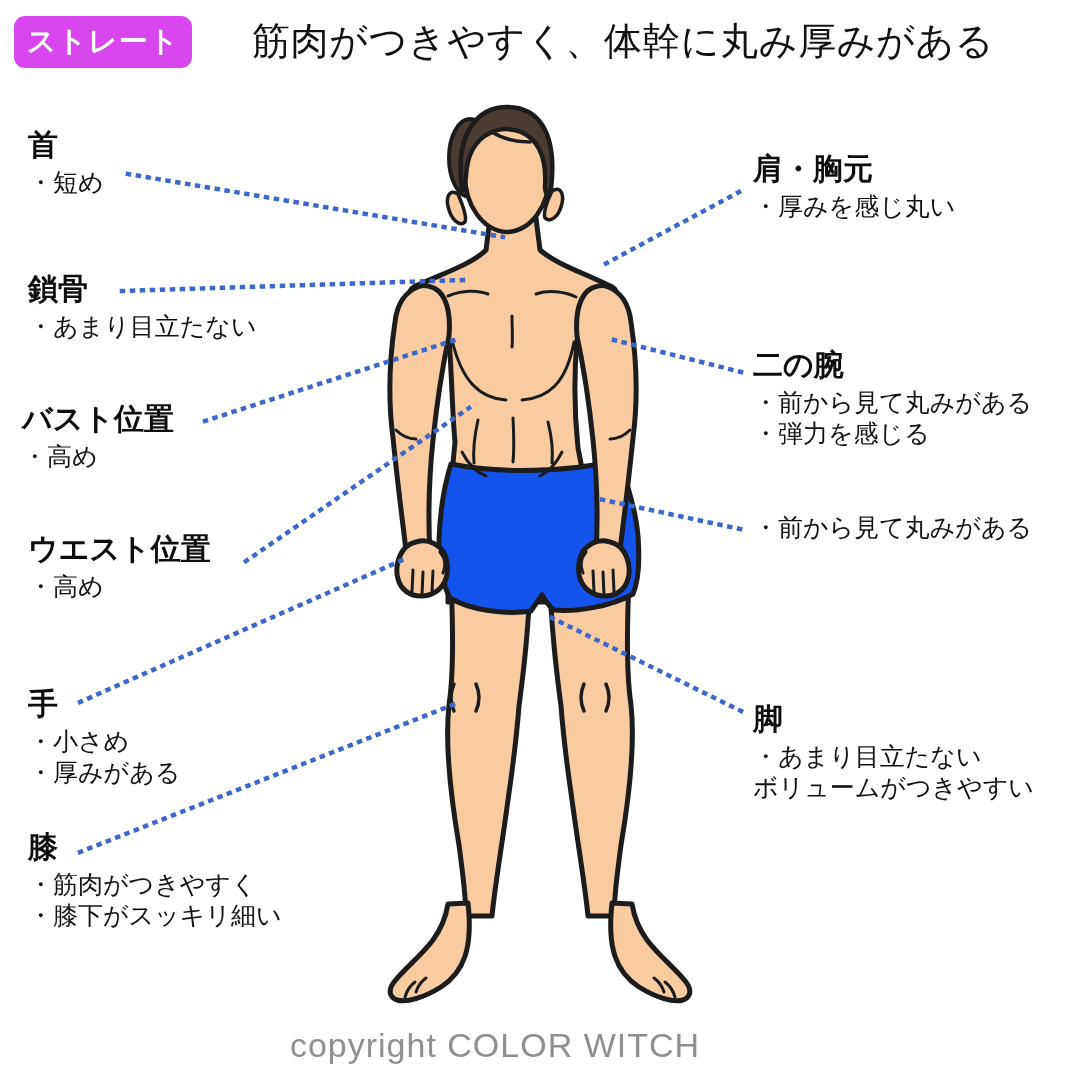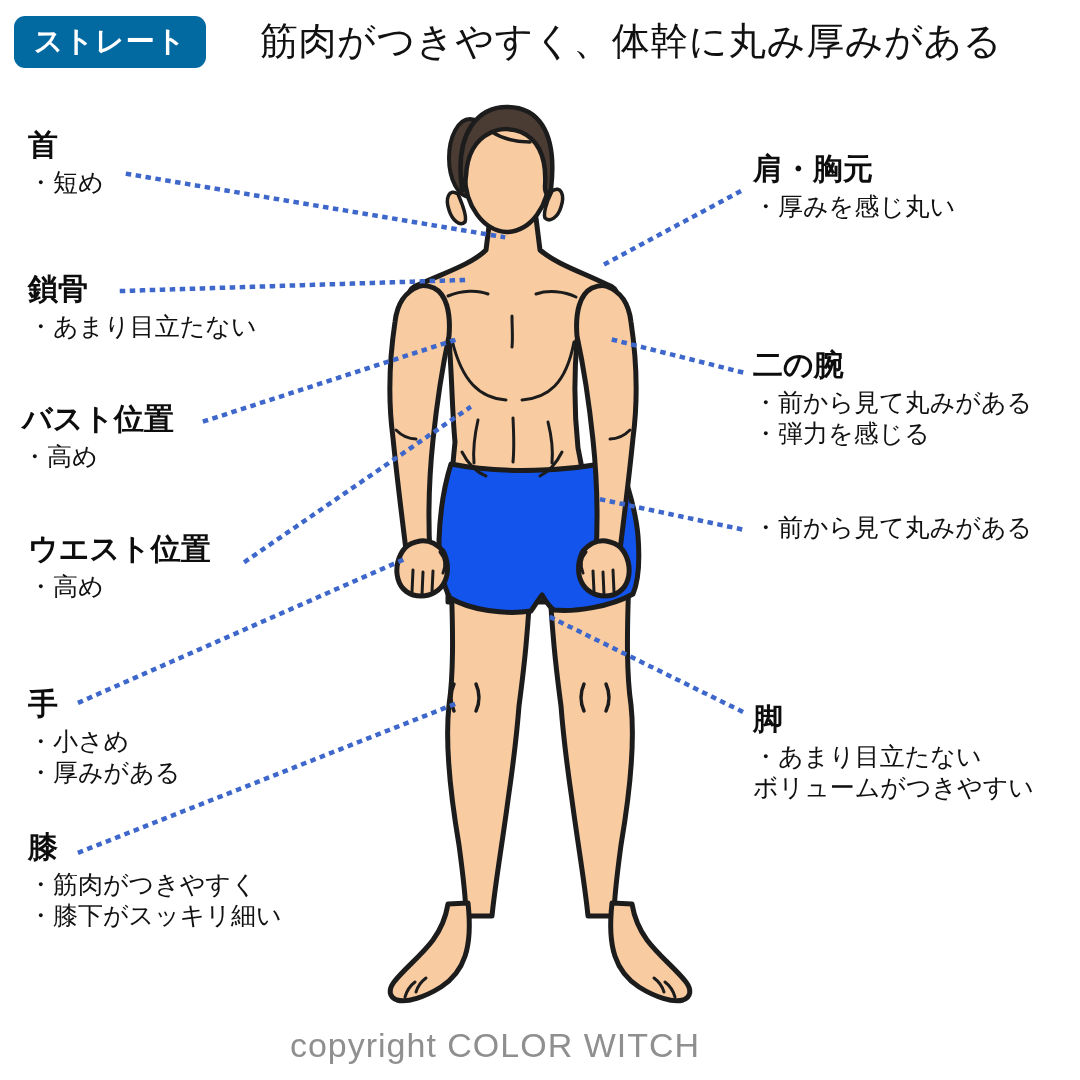--- a/index.html
+++ b/index.html
@@ -2,27 +2,27 @@
 <html><head>
 <meta charset="utf-8">
 <style>
   html,body{margin:0;padding:0;background:#ffffff;}
   .stage{
     position:relative;width:1080px;height:1080px;background:#ffffff;overflow:hidden;
     font-family:"Liberation Sans","DejaVu Sans",sans-serif;color:#111;
   }
   .figure-layer{position:absolute;left:0;top:0;width:1080px;height:1080px;}
   .badge{
-    position:absolute;left:14px;top:16px;width:192px;height:52px;
-    background:#0369a1;border-radius:11px;display:flex;align-items:center;justify-content:center;
+    position:absolute;left:14px;top:16px;width:178px;height:52px;
+    background:#d946ef;border-radius:11px;display:flex;align-items:center;justify-content:center;
   }
   .badge-label{color:#ffffff;font-size:29px;font-weight:700;letter-spacing:1px;}
   .title{
     position:absolute;left:252px;top:16px;width:790px;
-    font-size:38px;font-weight:500;color:#111;letter-spacing:0.5px;white-space:nowrap;margin-left:8px;
+    font-size:38px;font-weight:500;color:#111;letter-spacing:0.5px;white-space:nowrap;
   }
   .label{position:absolute;white-space:nowrap;}
   .label-title{font-size:30px;line-height:37px;font-weight:700;color:#0d0d0d;}
   .label-lines{margin-top:4px;}
   .label-line{font-size:25px;line-height:31px;color:#111;}
   .copyright{
     position:absolute;left:235px;top:1026px;width:520px;text-align:center;
     font-size:34px;color:#8f8f8f;letter-spacing:1px;
   }
 </style>

